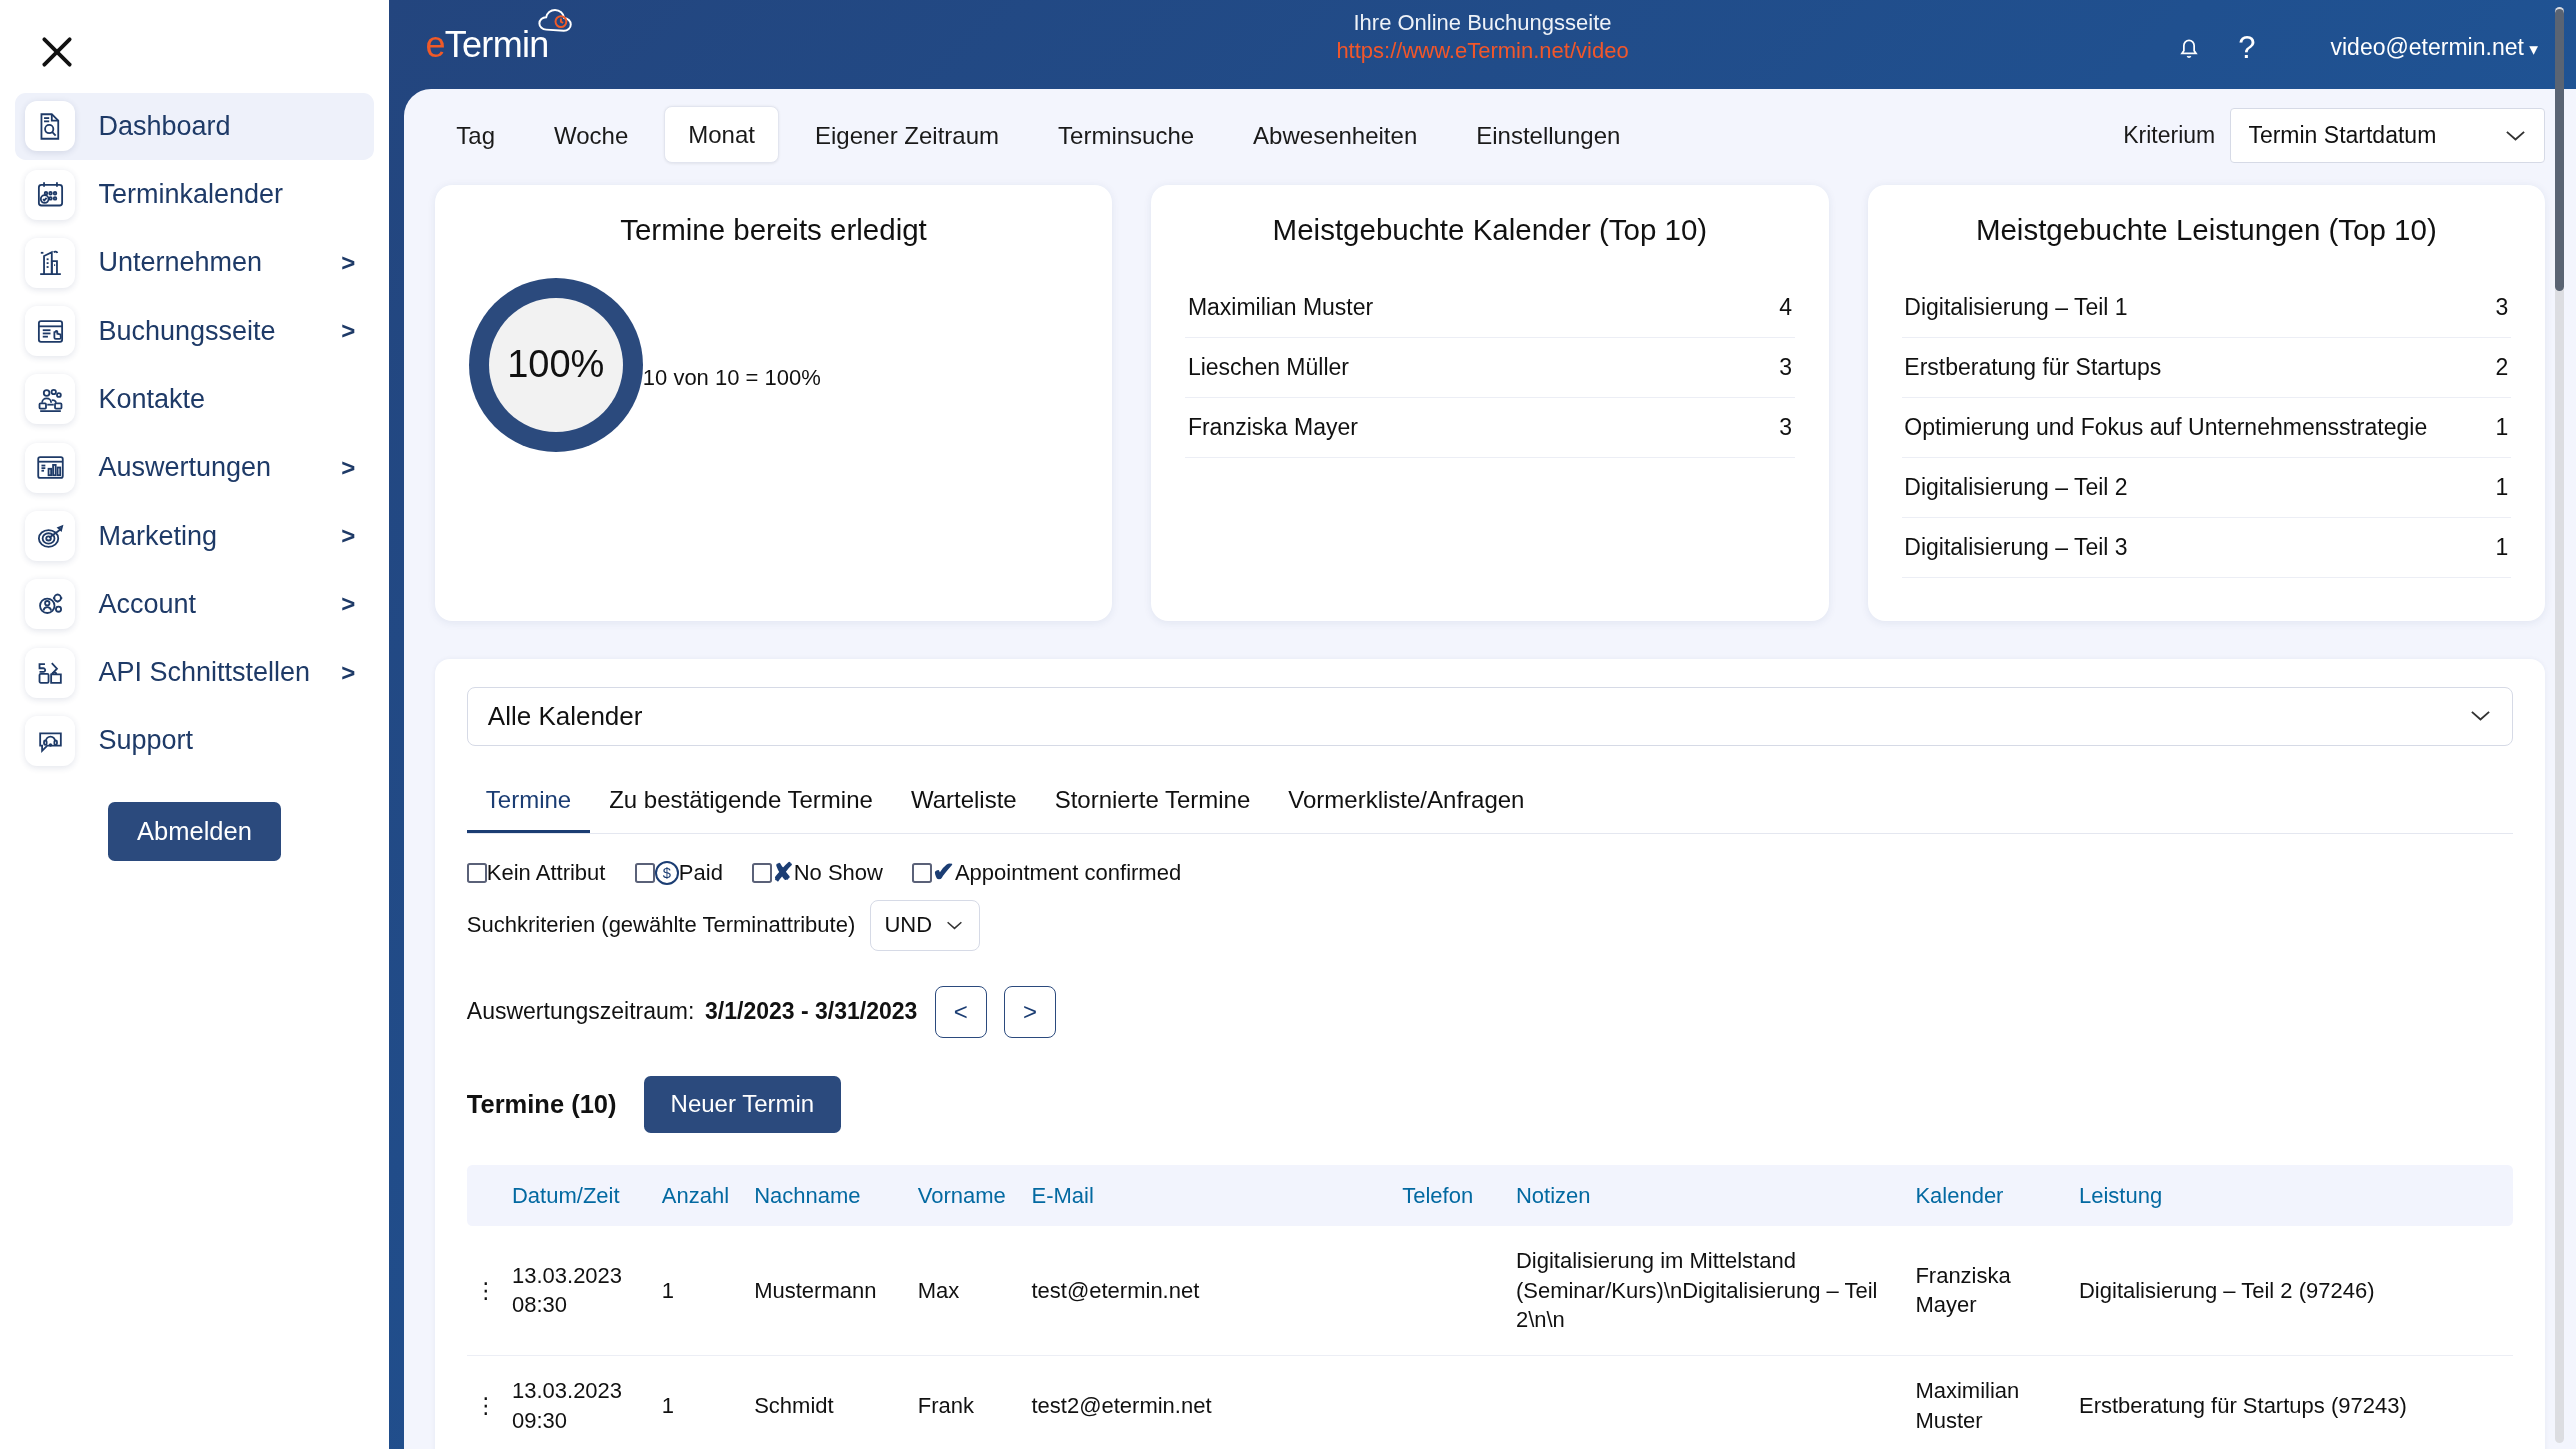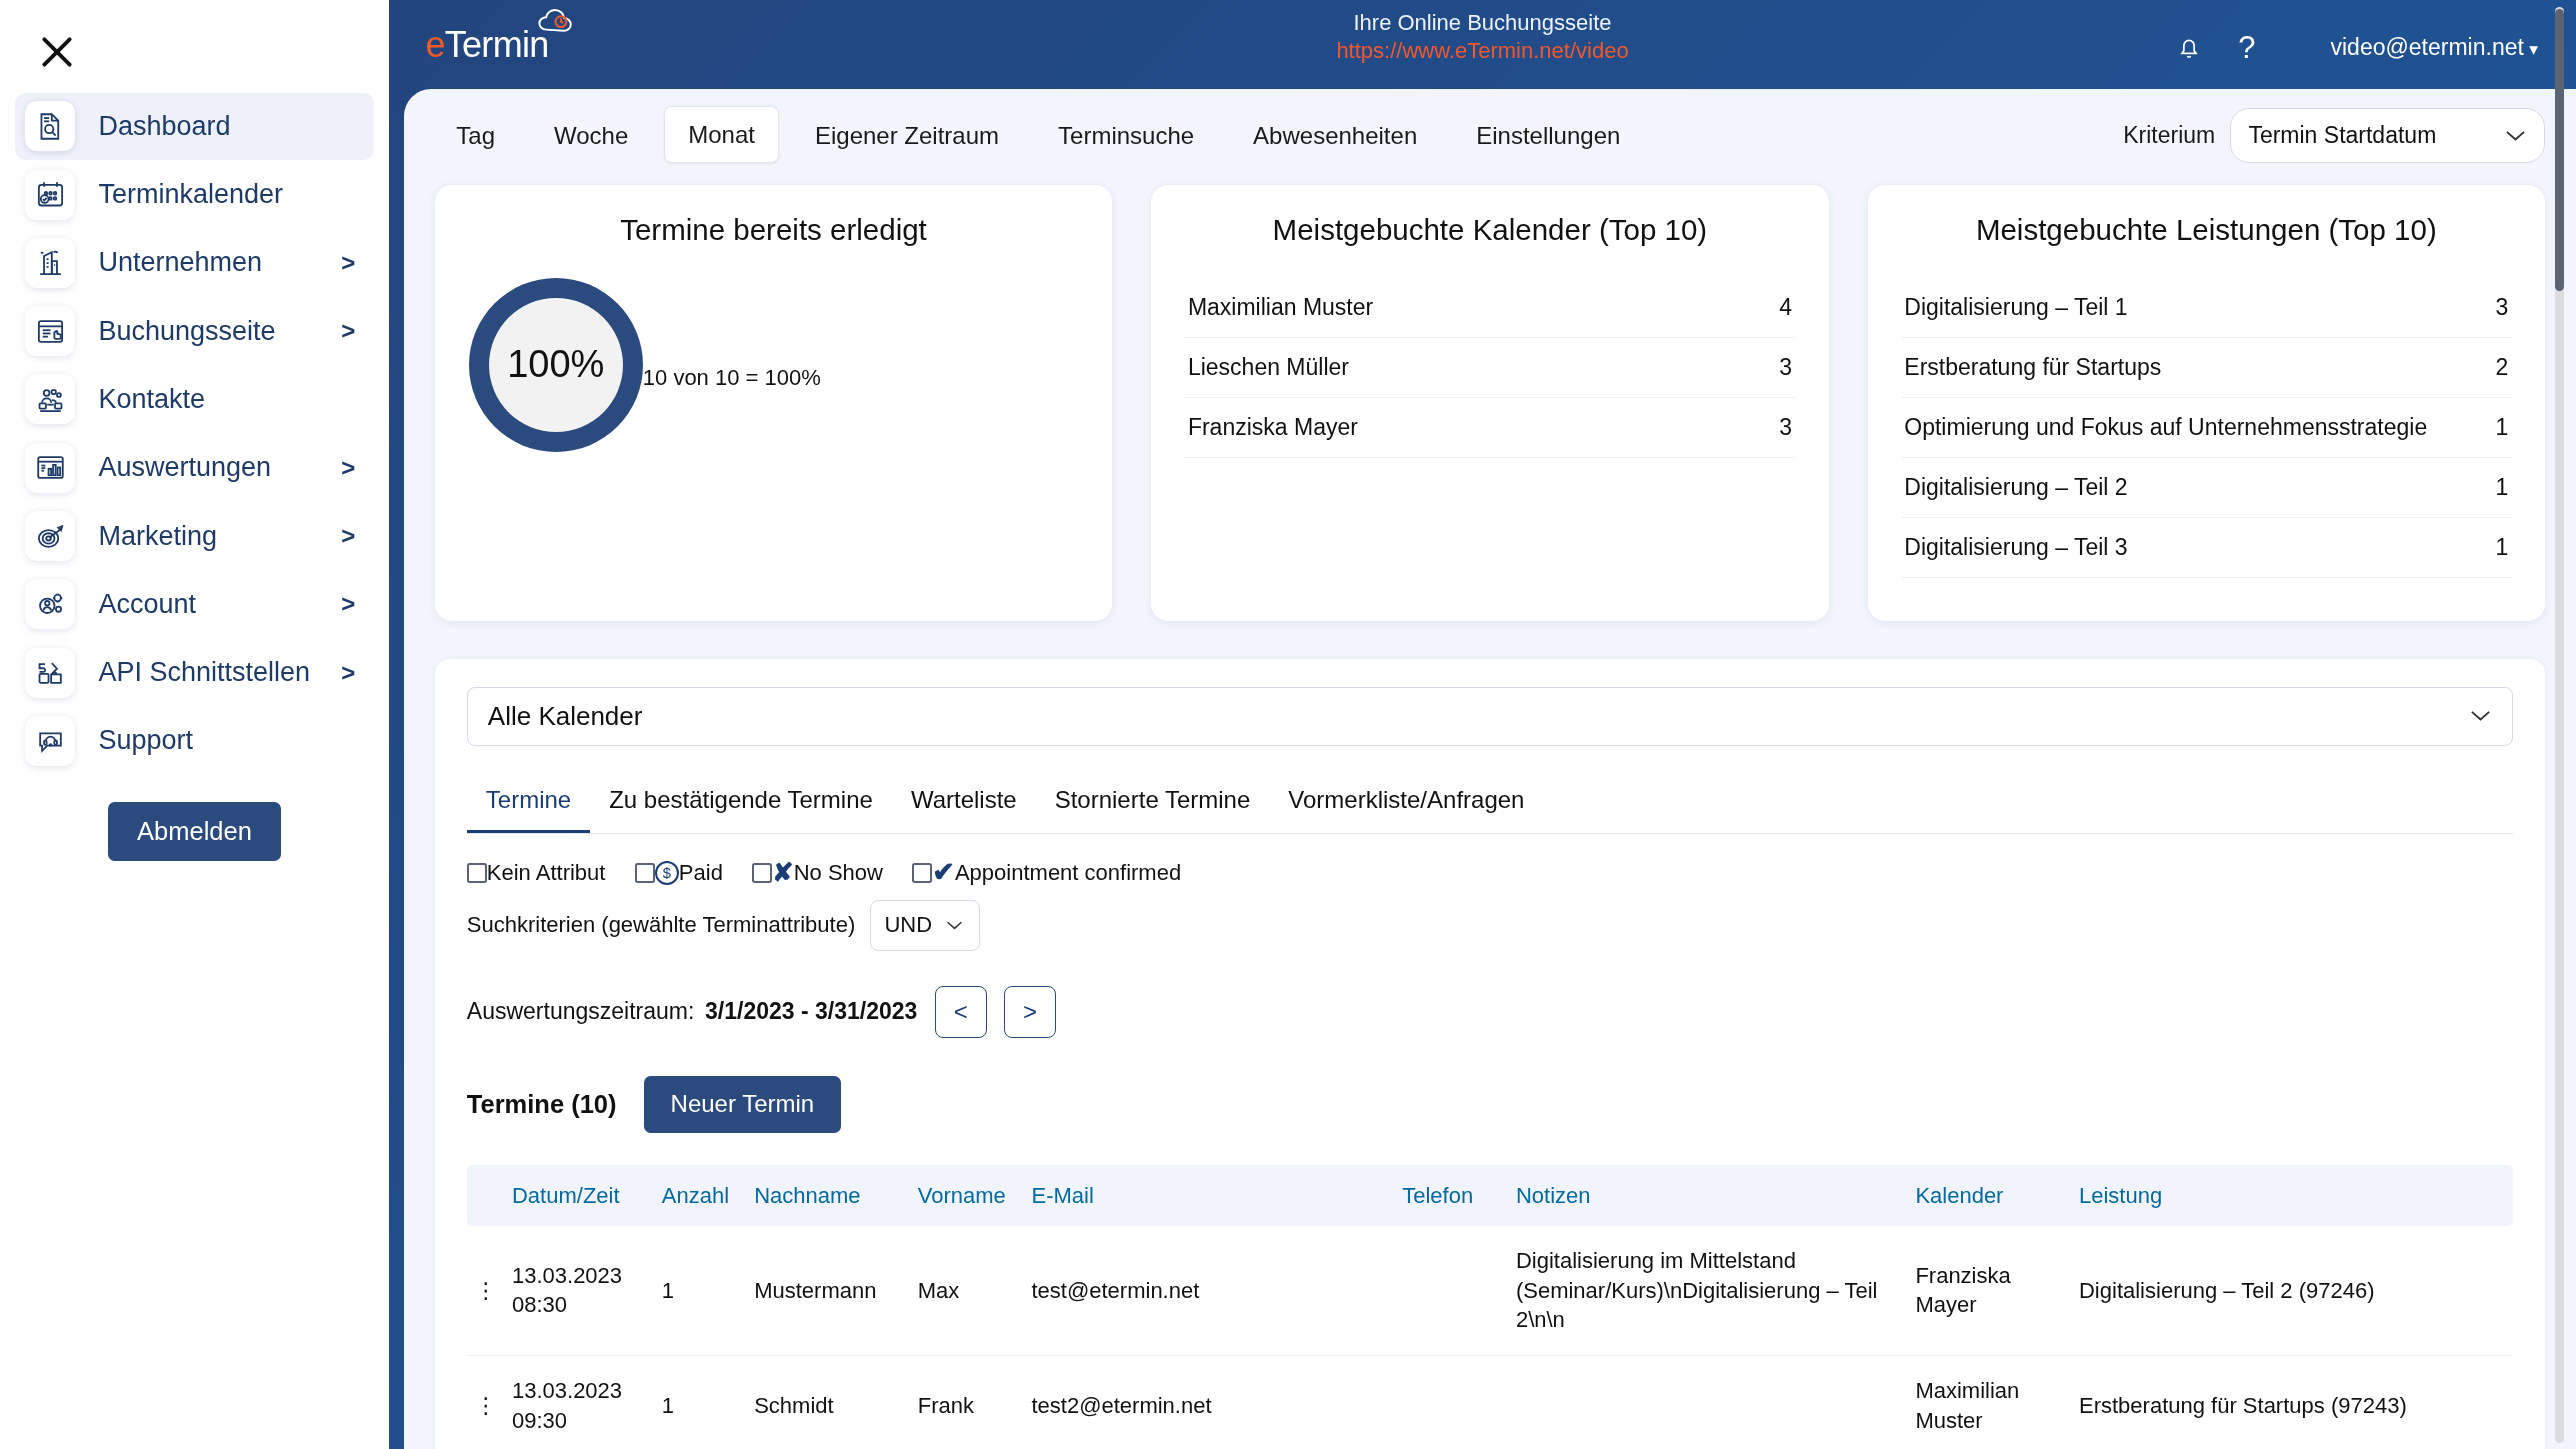--- a/index.html
+++ b/index.html
@@ -119,21 +119,21 @@
     border-radius: 8px; cursor: pointer; white-space:nowrap;
   }
   .tab.active {
     background:#ffffff; border:0.7px solid #e2e5ef;
     box-shadow: 0 0.7px 2.7px rgba(0,0,0,.07);
     font-weight: 400;
   }
   .kriterium-wrap { margin-left:auto; display:flex; align-items:center; gap: 14.8px; }
   .kriterium-label { font-size: 23px; color:#1a1a1a; }
   .select-box {
-    background:#fff; border:0.7px solid #d6dae6; border-radius: 19px;
+    background:#fff; border:0.7px solid #d6dae6; border-radius: 4px;
     height: 55px; display:flex; align-items:center;
     padding: 0 17.4px; min-width: 315px; cursor: pointer;
     font-size: 23px; color:#111;
     justify-content: space-between; gap: 16px;
   }
   .chev { width:23px; height:13.4px; flex:0 0 23px; }
 
   
   .cards {
     display:flex; gap: 39px;

